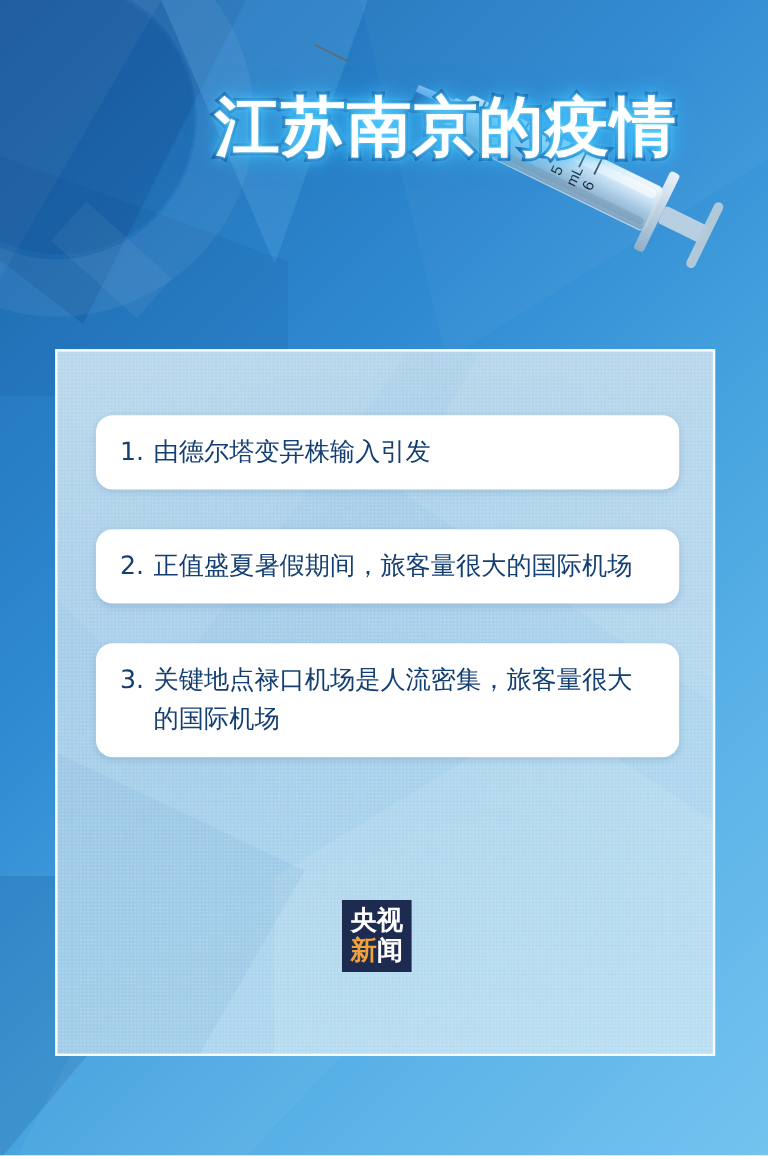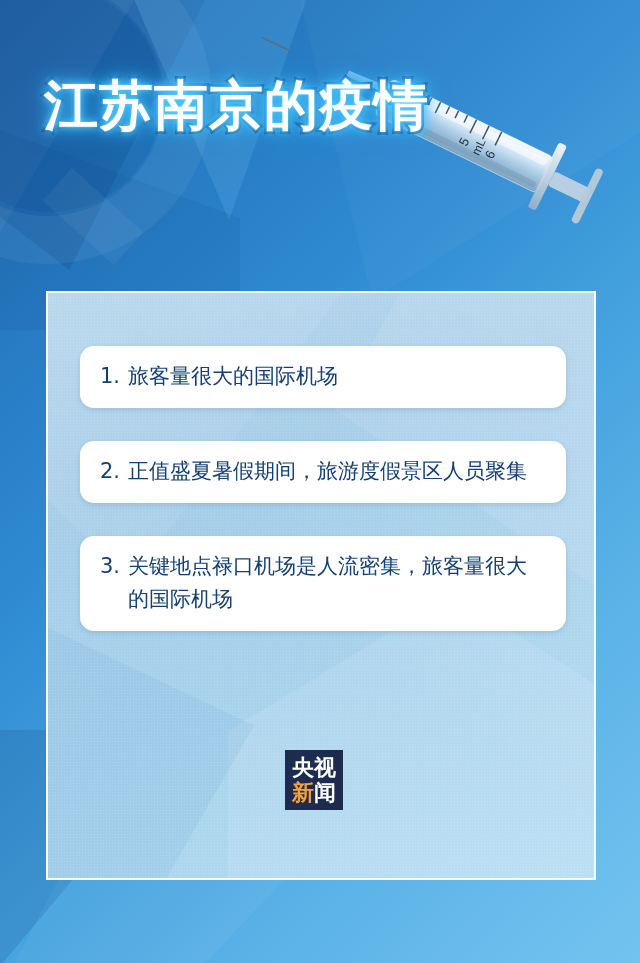--- a/index.html
+++ b/index.html
@@ -116,20 +116,21 @@
     pointer-events: none;
   }
 
   
   .title-block {
     position: absolute;
     left: 44px;
     top: 76px;
     width: 520px;
     z-index: 6;
+    text-align: right;
   }
   .title-line {
     font-family: "DejaVu Sans", "Liberation Sans", sans-serif;
     font-weight: bold;
     font-size: 54px;
     line-height: 60px;
     letter-spacing: 1px;
     color: #ffffff;
     white-space: nowrap;
     -webkit-text-stroke: 5px #12418c;
@@ -355,28 +356,28 @@
     <div class="panel-facet-1"></div>
     <div class="panel-facet-2"></div>
     <div class="panel-facet-3"></div>
     <div class="panel-facet-4"></div>
     <div class="panel-noise"></div>
 
     <div class="cards">
       <div class="card">
         <div class="card-text">
           <span class="card-num">1.</span>
-          <span>旅客量很大的国际机场</span>
+          <span>由德尔塔变异株输入引发</span>
         </div>
       </div>
 
       <div class="card">
         <div class="card-text">
           <span class="card-num">2.</span>
-          <span>正值盛夏暑假期间，旅游度假景区人员聚集</span>
+          <span>正值盛夏暑假期间，旅客量很大的国际机场</span>
         </div>
       </div>
 
       <div class="card">
         <div class="card-text">
           <span class="card-num">3.</span>
           <span>关键地点禄口机场是人流密集，旅客量很大的国际机场</span>
         </div>
       </div>
     </div>

